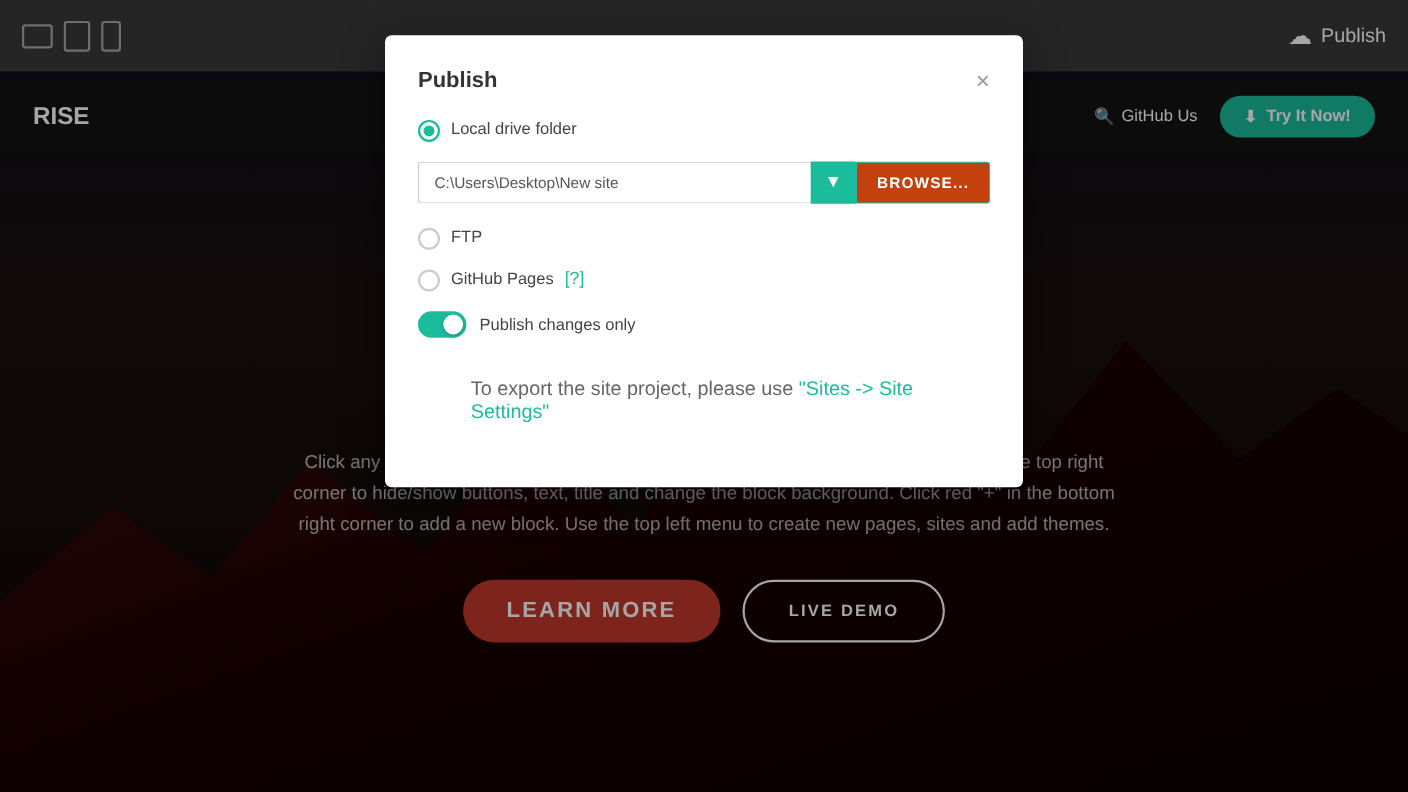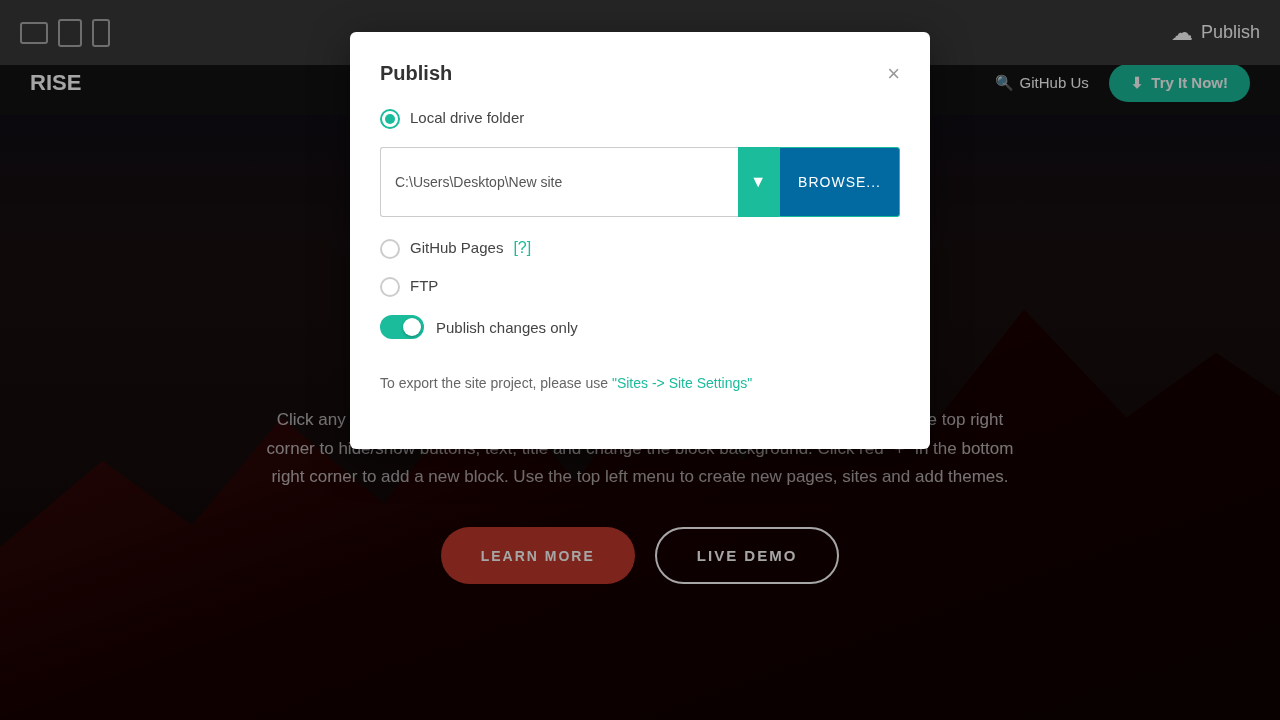--- a/index.html
+++ b/index.html
@@ -69,21 +69,21 @@
       color: #fff;
       font-size: 18px;
       font-weight: 500;
       cursor: pointer;
     }
     .publish-cloud-icon { font-size: 22px; color: #fff; }
 
     
     .navbar {
       position: absolute;
-      top: 50px; left: 0; right: 0;
+      top: 73px; left: 0; right: 0;
       height: 65px;
       background: rgba(20, 20, 20, 0.85);
       display: flex;
       align-items: center;
       justify-content: space-between;
       padding: 0 30px;
       z-index: 9;
     }
     .nav-brand {
       color: #fff;
@@ -145,21 +145,21 @@
     .hero-buttons {
       display: flex;
       gap: 20px;
     }
     .learn-more-btn {
       background: #c0392b;
       color: #fff;
       border: none;
       border-radius: 30px;
       padding: 14px 40px;
-      font-size: 14px;
+      font-size: 20px;
       font-weight: 700;
       letter-spacing: 2px;
       cursor: pointer;
     }
     .live-demo-btn {
       background: transparent;
       color: #fff;
       border: 2px solid #fff;
       border-radius: 30px;
       padding: 18px 40px;
@@ -245,42 +245,42 @@
     .path-row {
       display: flex;
       gap: 0;
       margin-bottom: 22px;
     }
     .path-input {
       flex: 1;
       border: 1px solid #ccc;
       border-right: none;
       border-radius: 3px 0 0 3px;
-      padding: 26px 14px;
+      padding: 10px 14px;
       font-size: 14px;
       color: #555;
       outline: none;
     }
     .path-dropdown-btn {
       background: #1abc9c;
       border: 1px solid #1abc9c;
       color: #fff;
       padding: 0 12px;
       font-size: 16px;
       cursor: pointer;
       border-left: none;
     }
     .browse-btn {
-      background: #0369a1;
+      background: #c2410c;
       border: 1px solid #1abc9c;
       border-radius: 0 3px 3px 0;
       color: #fff;
       padding: 10px 18px;
       font-size: 14px;
-      font-weight: 400;
+      font-weight: 700;
       letter-spacing: 1px;
       cursor: pointer;
     }
 
     
     .toggle-row {
       display: flex;
       align-items: center;
       gap: 12px;
       margin-bottom: 36px;
@@ -301,23 +301,24 @@
       border-radius: 50%;
       box-shadow: 0 1px 3px rgba(0,0,0,0.3);
     }
     .toggle-label {
       font-size: 15px;
       color: #444;
     }
 
     
     .export-text {
-      font-size: 14px;
+      font-size: 18px;
       color: #666;
       margin-bottom: 28px;
+      margin-left: 48px;
     }
     .export-link {
       color: #1abc9c;
       cursor: pointer;
     }
 
     
     .modal-actions {
       display: flex;
       justify-content: flex-end;
@@ -406,27 +407,27 @@
     </div>
 
     <div class="path-row">
       <input class="path-input" type="text" value="C:\Users\Desktop\New site" style="">
       <button class="path-dropdown-btn">▼</button>
       <button class="browse-btn">BROWSE...</button>
     </div>
 
     <div class="radio-option">
       <div class="radio-circle"></div>
+      <span class="radio-label">FTP</span>
+    </div>
+
+    <div class="radio-option">
+      <div class="radio-circle"></div>
       <span class="radio-label">GitHub Pages</span>
       <span class="export-link">[?]</span>
-    </div>
-
-    <div class="radio-option">
-      <div class="radio-circle"></div>
-      <span class="radio-label">FTP</span>
     </div>
 
     <div class="toggle-row">
       <div class="toggle-switch"></div>
       <span class="toggle-label">Publish changes only</span>
     </div>
 
     <p class="export-text">
       <span>To export the site project, please use</span>
       <span class="export-link">"Sites -&gt; Site Settings"</span>

